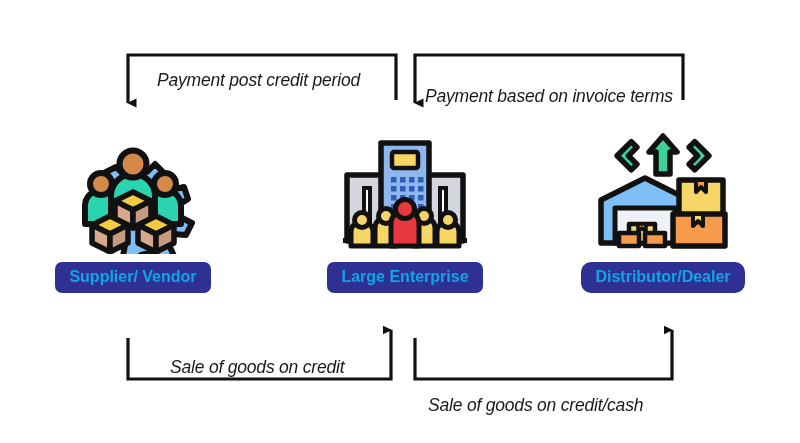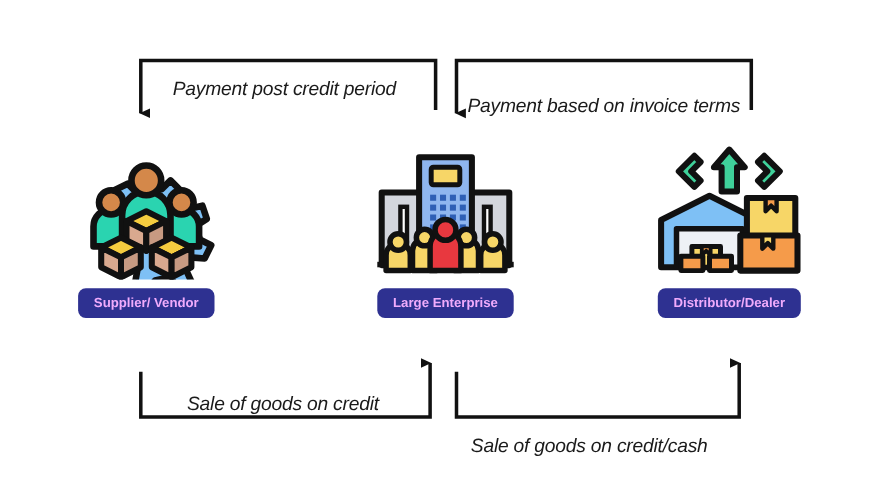--- a/index.html
+++ b/index.html
@@ -38,31 +38,32 @@
     display: flex;
     flex-direction: column;
     align-items: center;
   }
   .node-icon {
     display: block;
   }
   .node-badge {
     margin-top: 8px;
     background: #2e3191;
-    color: #f0abfc;
-    font-size: 12px;
+    color: #0ea5e9;
+    font-size: 16px;
     font-weight: bold;
     border-radius: 7px;
     padding: 7px 14px 8px 14px;
     white-space: nowrap;
     font-family: "Liberation Sans", sans-serif;
     line-height: 1;
   }
   .badge-wide {
     letter-spacing: 0px;
+    border-radius: 10px;
   }
 </style>
 </head>
 <body>
 
 <div id="canvas">
 
   <svg id="flow-svg" viewBox="0 0 800 443">
     <defs>
       <marker id="arrowhead-down" markerWidth="10" markerHeight="10" refX="5" refY="8.5" orient="auto" markerUnits="userSpaceOnUse">

